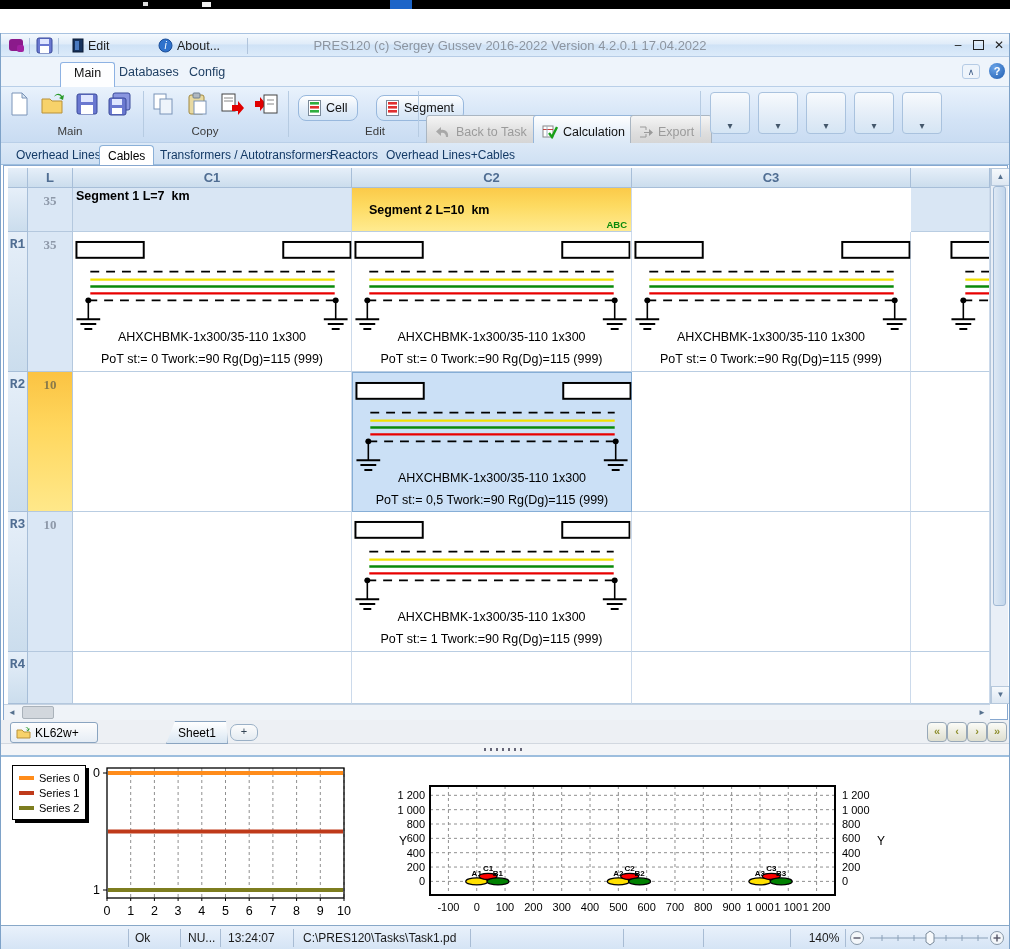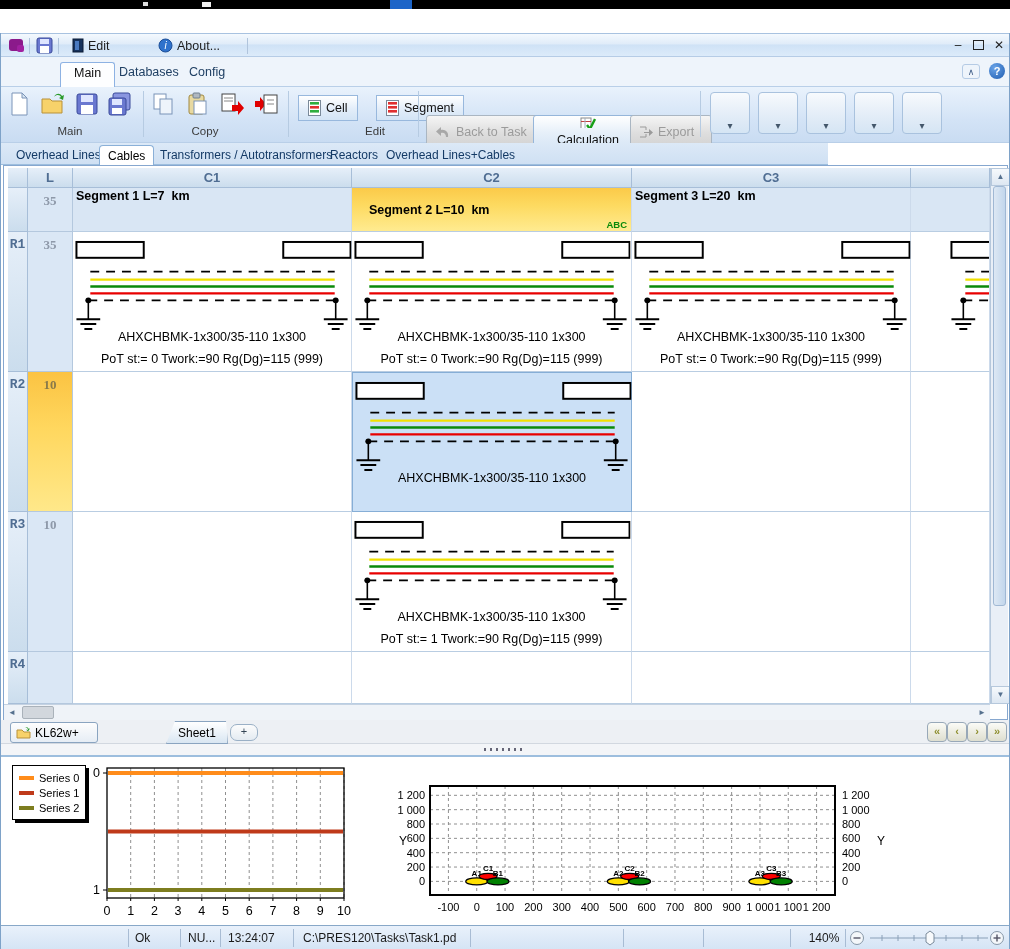--- a/index.html
+++ b/index.html
@@ -23,32 +23,32 @@
     border-bottom:1px solid #b9cfe8;}
   .rtab{position:absolute;top:5px;height:24px;padding:3px 13px;font-size:12.5px;color:#204064;}
   .rtab.active{background:#fdfeff;border:1px solid #8db2e3;border-bottom:1px solid #fdfeff;
     border-radius:3px 3px 0 0;color:#111;}
   .ribbonbody{left:0;top:87px;width:1010px;height:56px;
     background:linear-gradient(#e9f2fc,#d3e3f6 60%,#c9dcf2);border-bottom:1px solid #b9cfe8;}
   .grp-sep{position:absolute;top:4px;width:1px;height:46px;background:#b6cbe2;}
   .grp-label{position:absolute;top:38px;font-size:11.5px;color:#3b3b3b;text-align:center;}
   .tool-ic{position:absolute;top:5px;width:24px;height:24px;}
   .edit-btn{position:absolute;top:8px;height:24px;display:flex;align-items:center;gap:5px;
-    padding:0 9px;font-size:12.5px;color:#111;border:1px solid #98b8dd;border-radius:0;
+    padding:0 9px;font-size:12.5px;color:#111;border:1px solid #98b8dd;border-radius:8px;
     background:linear-gradient(#ffffff,#e2edf9 55%,#d3e4f5);}
   .big-btn{position:absolute;top:6px;height:31px;display:flex;align-items:center;gap:5px;
     padding:0 8px;font-size:12.5px;border:1px solid #aab6c2;border-radius:3px;margin-top:22px;}
   .big-btn.disabled{color:#9b9b9b;background:linear-gradient(#f5f5f5,#dedede 55%,#d2d2d2);}
-  .big-btn.enabled{color:#111;border-color:#96b6da;background:linear-gradient(#ffffff,#e6eff9 55%,#d8e7f6);flex-direction:column;}
+  .big-btn.enabled{color:#111;border-color:#96b6da;background:linear-gradient(#ffffff,#e6eff9 55%,#d8e7f6);}
   .drop-btn{position:absolute;top:5px;width:38px;height:40px;border:1px solid #a9c2de;border-radius:4px;
     background:linear-gradient(#f7fafd,#e2ecf7 60%,#d5e5f4);}
   .drop-btn .dar{position:absolute;bottom:2px;left:0;width:100%;text-align:center;
     font-size:10px;color:#44576b;}
   
-  .doctabs{left:0;top:143px;width:828px;height:22px;
+  .doctabs{left:0;top:143px;width:1010px;height:22px;
     background:linear-gradient(#dcE9f7,#cfe0f3);border-bottom:1px solid #9dbede;}
   .dtab{position:absolute;top:2px;height:20px;padding:3px 8px;font-size:12px;color:#143a66;}
   .dtab.active{background:#fff;border:1px solid #8ab0d8;border-bottom:1px solid #fff;
     border-radius:4px 4px 0 0;color:#000;}
   
   .gridframe{left:3px;top:165px;width:1005px;height:555px;border:1px solid #86a7cf;background:#fff;}
   .gh,.rh{background:linear-gradient(#e6eff9,#cbdded);border-right:1px solid #a7bed8;
     border-bottom:1px solid #a7bed8;color:#4f6d92;font-weight:bold;font-size:13px;}
   .gh{display:flex;align-items:center;justify-content:center;}
   .rh{text-align:center;padding-top:5px;font-family:Liberation Mono, monospace;}
@@ -156,20 +156,21 @@
       <span>Edit</span>
     </div>
     <div class="tb-btn" style="left:152px">
       <svg width="15" height="15">
         <circle cx="7.5" cy="7.5" r="6.5" fill="#2f72cc" stroke="#1a4c96"></circle>
         <text x="7.5" y="11" text-anchor="middle" font-size="10" font-style="italic" fill="#fff">i</text>
       </svg>
       <span>About...</span>
     </div>
     <div class="qat-sep" style="left:247px"></div>
+    <div class="win-title">PRES120 (c) Sergey Gussev 2016-2022 Version 4.2.0.1 17.04.2022</div>
     <div class="winbtn" style="left:950px">
         <span>–</span>
       </div>
     <div class="winbtn" style="left:970px">
         <span style="display:inline-block;width:9px;height:8px;border:1.5px solid #222"></span>
       </div>
     <div class="winbtn" style="left:991px">
         <span>✕</span>
       </div>
   </div>
@@ -308,21 +309,20 @@
   <div class="abs gh" style="left:632px;top:168px;width:279px;height:20px">C3</div>
   <div class="abs gh" style="left:911px;top:168px;width:79px;height:20px"></div>
 
   <div class="abs rh" style="left:8px;top:188px;width:20px;height:44px"></div>
   <div class="abs lc" style="left:28px;top:188px;width:45px;height:44px">35</div>
   <div class="abs cell segc" style="left:73px;top:188px;width:279px;height:44px">Segment 1 L=7  km</div>
   <div class="abs cell segc sel" style="left:352px;top:188px;width:280px;height:44px">
     <span>Segment 2 L=10  km</span>
     <span class="abc">ABC</span>
   </div>
-  <div class="abs cell segc" style="left:632px;top:188px;width:279px;height:44px">Segment 3 L=20  km</div>
   <div class="abs cell" style="left:911px;top:188px;width:79px;height:44px;background:#d9e6f4"></div>
 
   <div class="abs rh" style="left:8px;top:232px;width:20px;height:140px">R1</div>
   <div class="abs lc" style="left:28px;top:232px;width:45px;height:140px">35</div>
   <div class="abs cell" style="left:73px;top:232px;width:279px;height:140px">
     <svg class="diag" width="280" height="94" viewBox="0 0 280 95">
         <use href="#cable-sym"></use>
       </svg>
     <div class="cname">AHXCHBMK-1x300/35-110 1x300</div>
     <div class="cparams">PoT st:= 0 Twork:=90 Rg(Dg)=115 (999)</div>
@@ -348,20 +348,21 @@
   </div>
 
   <div class="abs rh" style="left:8px;top:372px;width:20px;height:140px">R2</div>
   <div class="abs lc hot" style="left:28px;top:372px;width:45px;height:140px">10</div>
   <div class="abs cell" style="left:73px;top:372px;width:279px;height:140px"></div>
   <div class="abs cell cellsel" style="left:352px;top:372px;width:280px;height:140px">
     <svg class="diag" width="280" height="94" viewBox="0 0 280 95">
         <use href="#cable-sym"></use>
       </svg>
     <div class="cname">AHXCHBMK-1x300/35-110 1x300</div>
+    <div class="cparams">PoT st:= 0,5 Twork:=90 Rg(Dg)=115 (999)</div>
   </div>
   <div class="abs cell" style="left:632px;top:372px;width:279px;height:140px"></div>
   <div class="abs cell" style="left:911px;top:372px;width:79px;height:140px"></div>
 
   <div class="abs rh" style="left:8px;top:512px;width:20px;height:140px">R3</div>
   <div class="abs lc" style="left:28px;top:512px;width:45px;height:140px">10</div>
   <div class="abs cell" style="left:73px;top:512px;width:279px;height:140px"></div>
   <div class="abs cell" style="left:352px;top:512px;width:280px;height:140px">
     <svg class="diag" width="280" height="94" viewBox="0 0 280 95">
         <use href="#cable-sym"></use>

